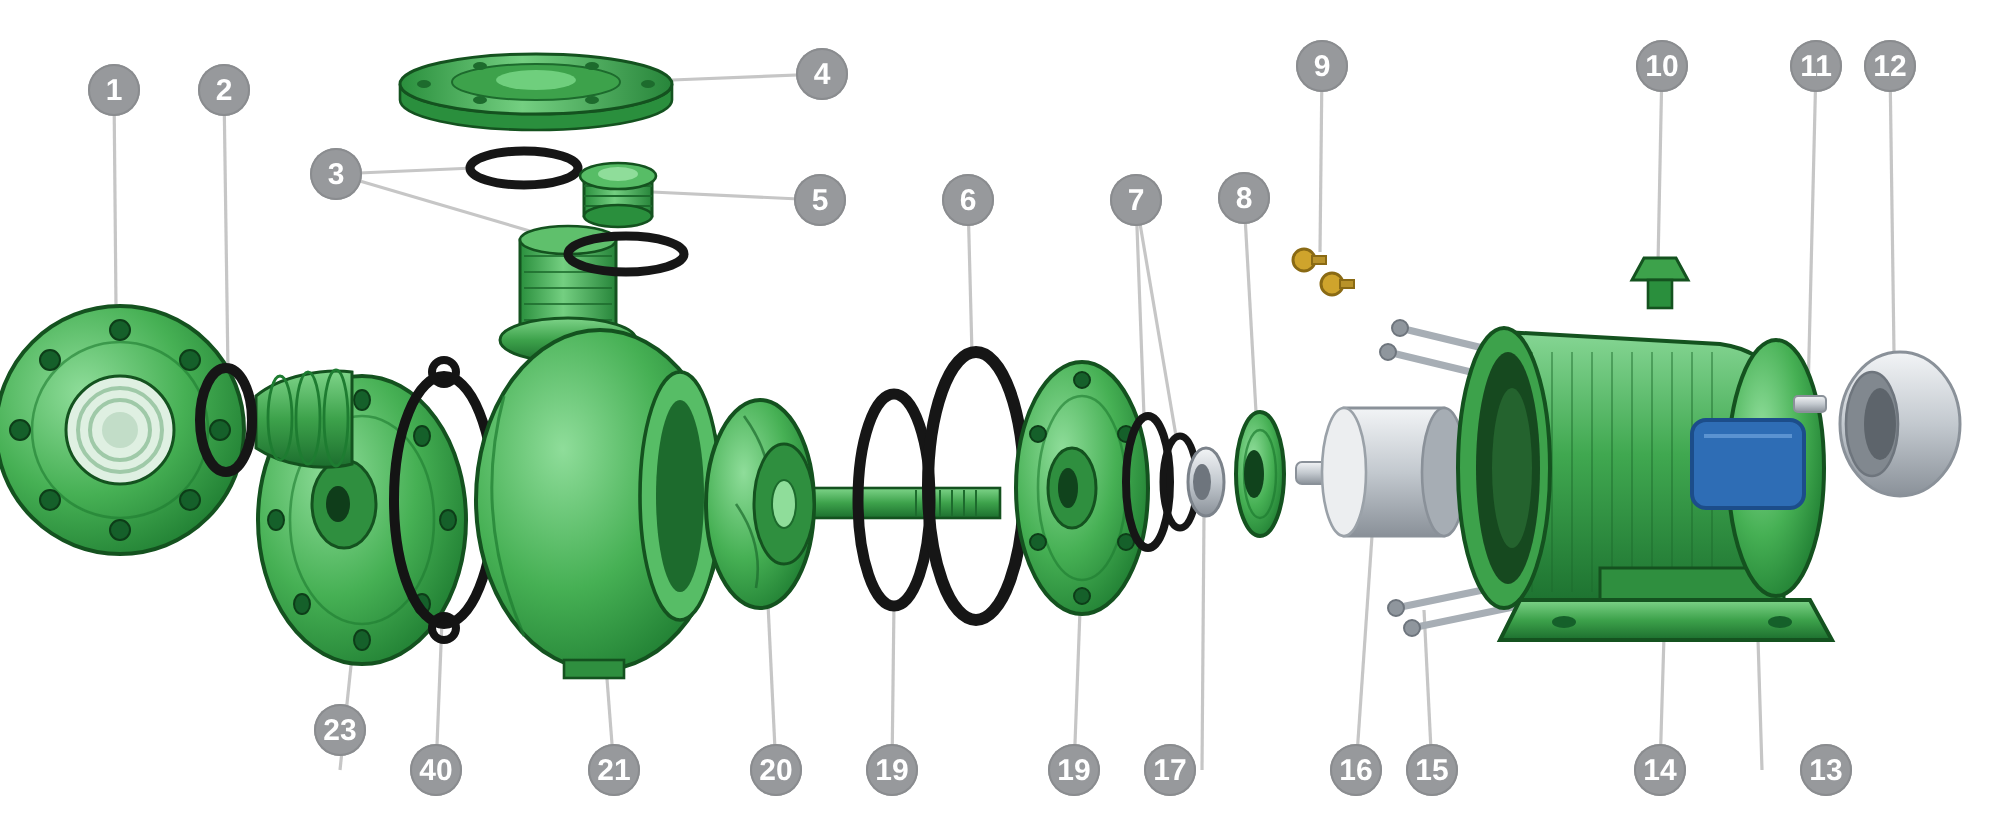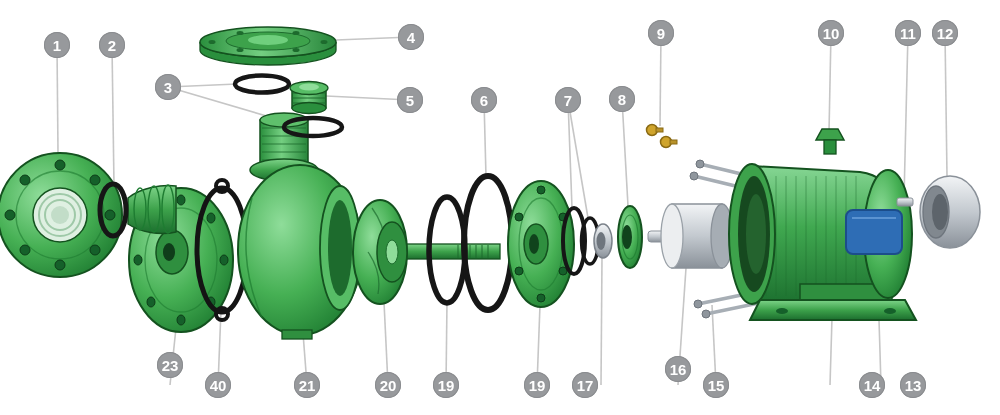--- a/index.html
+++ b/index.html
@@ -306,23 +306,23 @@
   <div class="badge" style="left:398px;top:24px">4</div>
   <div class="badge" style="left:397px;top:87px">5</div>
   <div class="badge" style="left:471px;top:87px">6</div>
   <div class="badge" style="left:555px;top:87px">7</div>
   <div class="badge" style="left:609px;top:86px">8</div>
   <div class="badge" style="left:648px;top:20px">9</div>
   <div class="badge" style="left:818px;top:20px">10</div>
   <div class="badge" style="left:895px;top:20px">11</div>
   <div class="badge" style="left:932px;top:20px">12</div>
   <div class="badge" style="left:900px;top:372px">13</div>
-  <div class="badge" style="left:859px;top:372px">14</div>
+  <div class="badge" style="left:817px;top:372px">14</div>
   <div class="badge" style="left:703px;top:372px">15</div>
-  <div class="badge" style="left:665px;top:356px">16</div>
+  <div class="badge" style="left:665px;top:372px">16</div>
   <div class="badge" style="left:572px;top:372px">17</div>
   <div class="badge" style="left:524px;top:372px">19</div>
   <div class="badge" style="left:433px;top:372px">19</div>
   <div class="badge" style="left:375px;top:372px">20</div>
   <div class="badge" style="left:294px;top:372px">21</div>
   <div class="badge" style="left:205px;top:372px">40</div>
   <div class="badge" style="left:157px;top:352px">23</div>
 
 </div>
 

